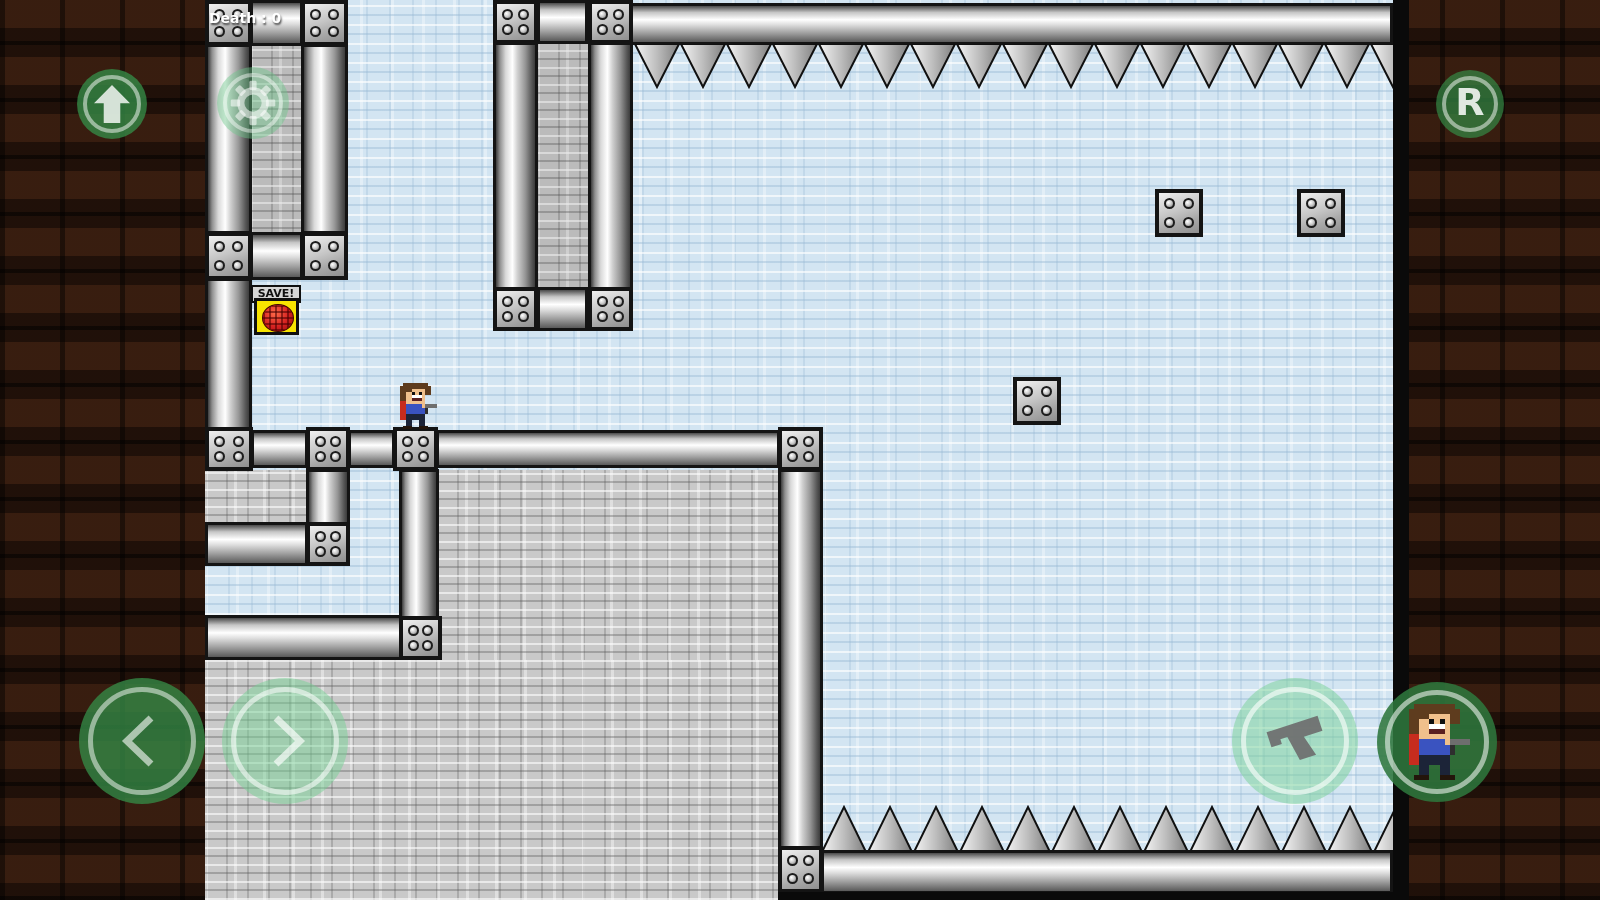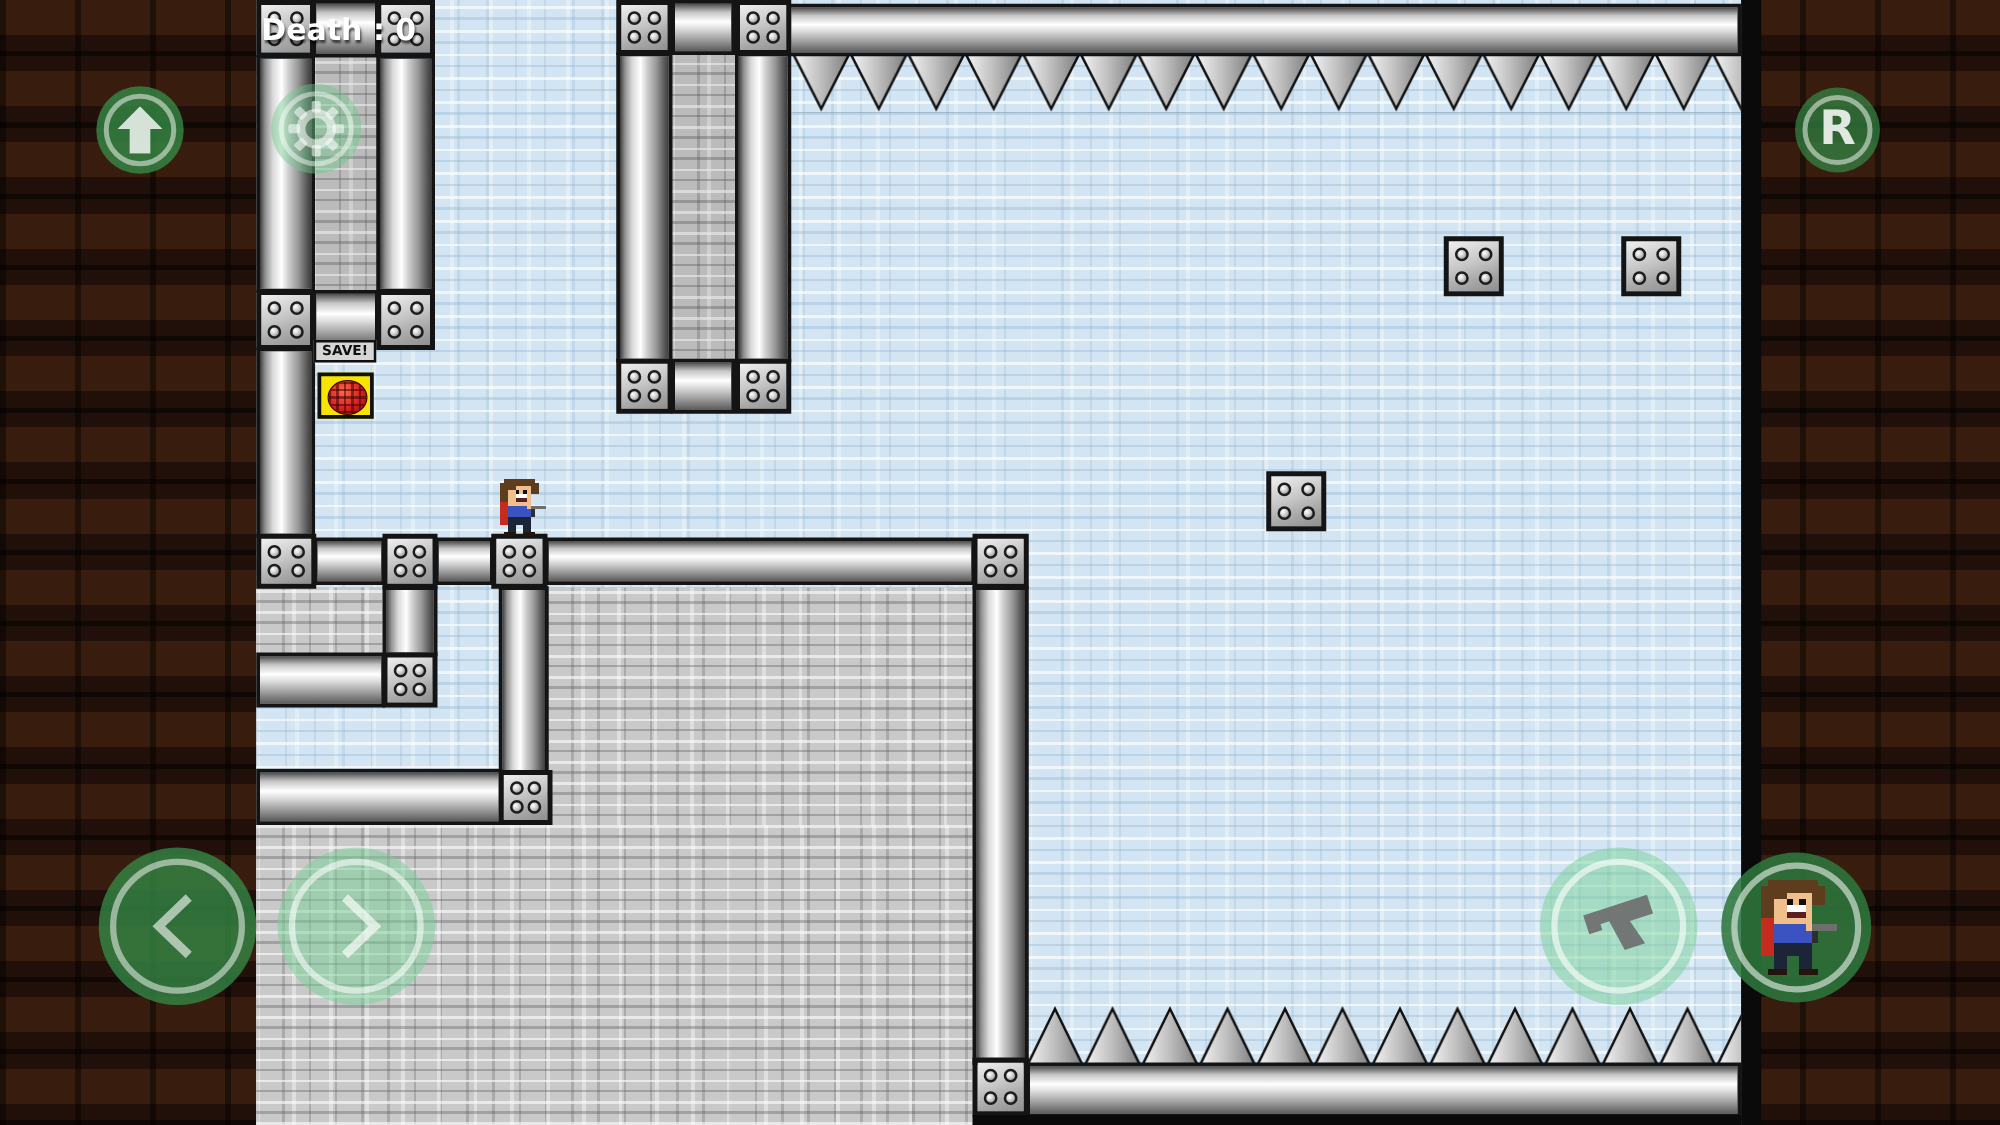--- a/index.html
+++ b/index.html
@@ -61,21 +61,21 @@
       repeating-linear-gradient(0deg, rgba(70,0,0,.55) 0 2px, transparent 2px 6px),
       repeating-linear-gradient(90deg, rgba(70,0,0,.55) 0 2px, transparent 2px 6px);}
 
   
   .hud-btn{border-radius:50%;background:rgba(56,142,74,.62);
     display:flex;align-items:center;justify-content:center;cursor:pointer;}
   .hud-btn .ring{position:absolute;inset:6px;border:4px solid rgba(255,255,255,.5);
     border-radius:50%;pointer-events:none;}
   .hud-label{color:rgba(255,255,255,.85);font-weight:bold;
     font-family:"DejaVu Sans", sans-serif;}
-  .death{color:#ffffff;font-weight:bold;font-size:24px;
+  .death{color:#ffffff;font-weight:bold;font-size:14px;
     font-family:"DejaVu Sans", sans-serif;text-shadow:1px 2px 2px rgba(0,0,0,.65);}
   .arrow-up{width:42px;height:44px;background:rgba(255,255,255,.8);
     clip-path:polygon(50% 0,100% 48%,73% 48%,73% 100%,27% 100%,27% 48%,0 48%);}
 </style>
 </head>
 <body>
 
 <div id="stage">
 
   <svg style="position:absolute;width:0;height:0">
@@ -269,21 +269,21 @@
       </linearGradient>
       <pattern id="spikesUp" width="46" height="48" patternUnits="userSpaceOnUse">
         <polygon points="1,48 45,48 23,3" fill="url(#sg2)" stroke="#101010" stroke-width="2"></polygon>
       </pattern>
     </defs>
     <rect x="0" y="0" width="100%" height="100%" fill="url(#spikesUp)"></rect>
   </svg>
   <div class="abs hpipe" style="left:821px;top:850px;width:572px;height:44px"></div>
   <div class="abs" style="left:778px;top:892px;width:615px;height:8px;background:#0a0a0a"></div>
 
-  <div class="abs save-sign" style="left:251px;top:272px;width:50px;height:18px">
+  <div class="abs save-sign" style="left:251px;top:285px;width:50px;height:18px">
     <span>SAVE!</span>
   </div>
   <div class="abs save-block" style="left:254px;top:298px;width:45px;height:37px">
     <div class="save-ball"></div>
   </div>
 
   <svg class="abs" viewBox="0 0 13 15" style="left:397px;top:383px;width:40px;height:46px" shape-rendering="crispEdges">
     <use href="#hero-sprite"></use>
   </svg>
 

